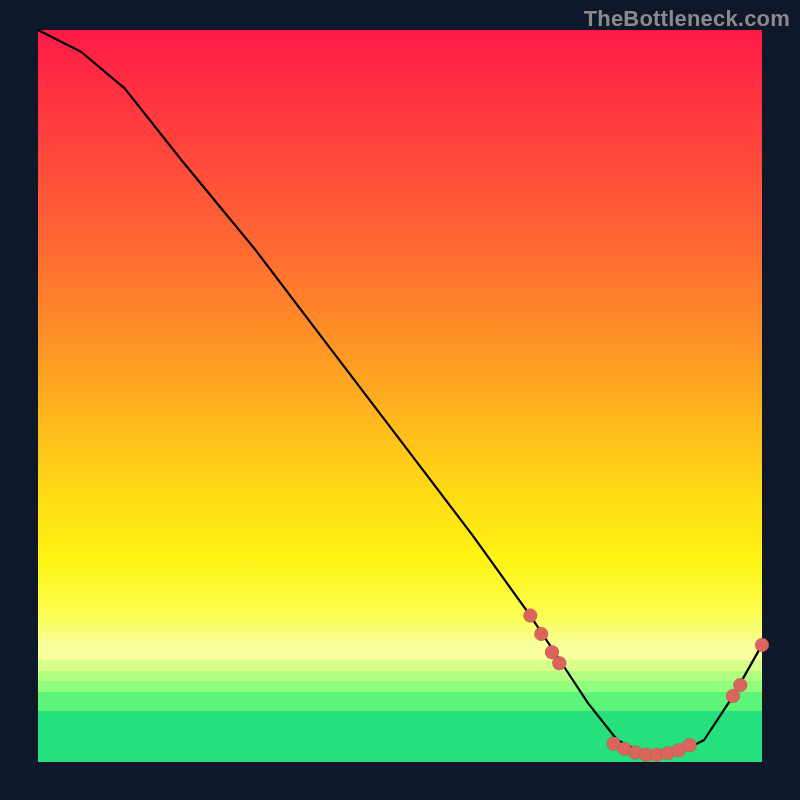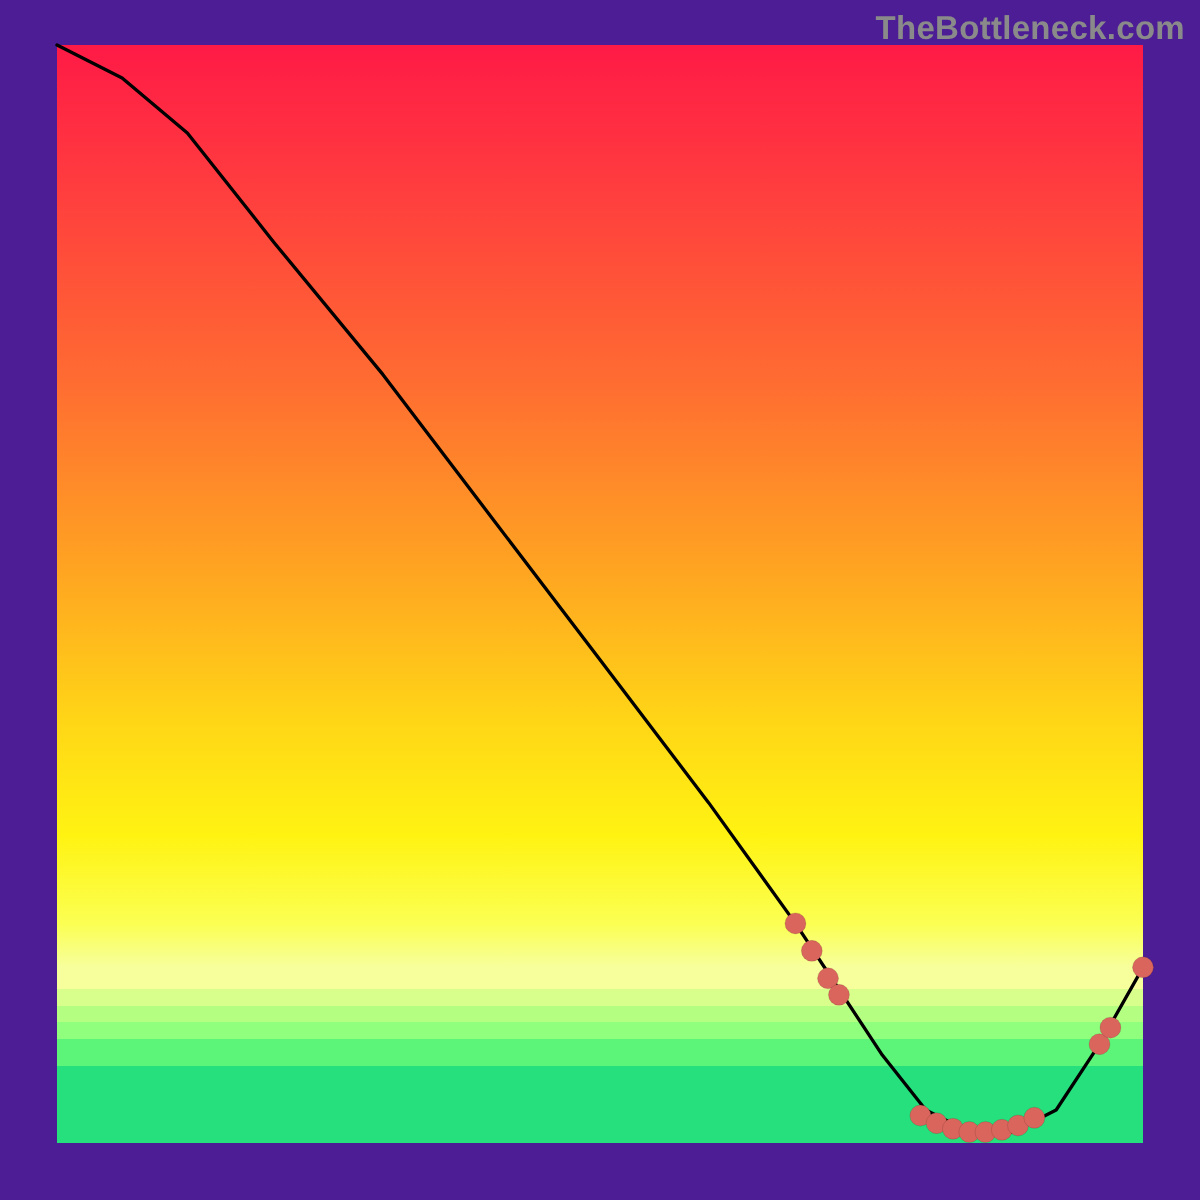--- a/index.html
+++ b/index.html
@@ -8,21 +8,21 @@
     width: 800px;
     height: 800px;
     background: #000;
     overflow: hidden;
     font-family: Arial, Helvetica, sans-serif;
   }
   .frame {
     position: relative;
     width: 800px;
     height: 800px;
-    background: #4c1d95;
+    background: #0f172a;
   }
   .watermark {
     position: absolute;
     top: 6px;
     right: 10px;
     font-size: 22px;
     font-weight: 600;
     color: #8a8a8a;
     letter-spacing: 0.2px;
     z-index: 10;

